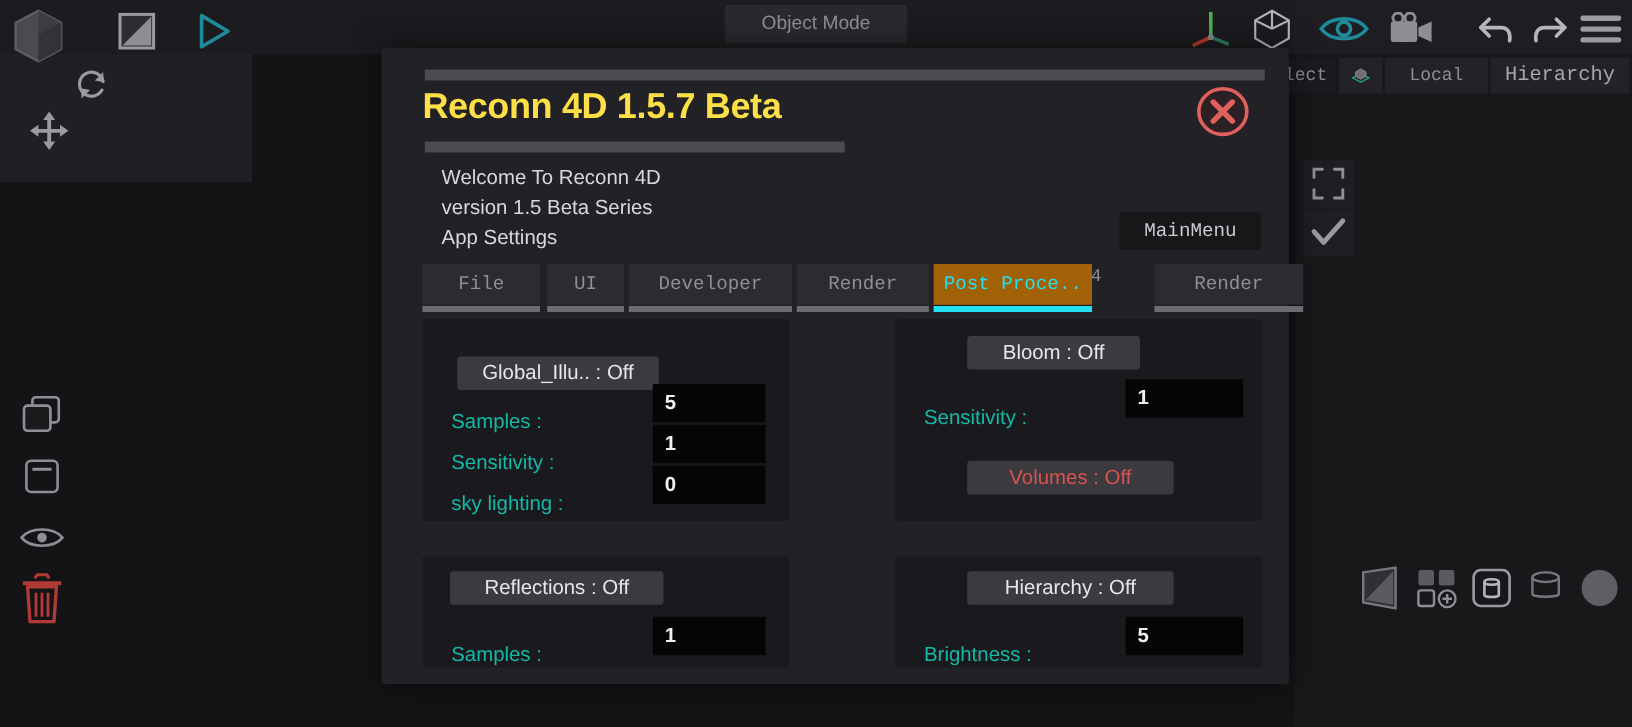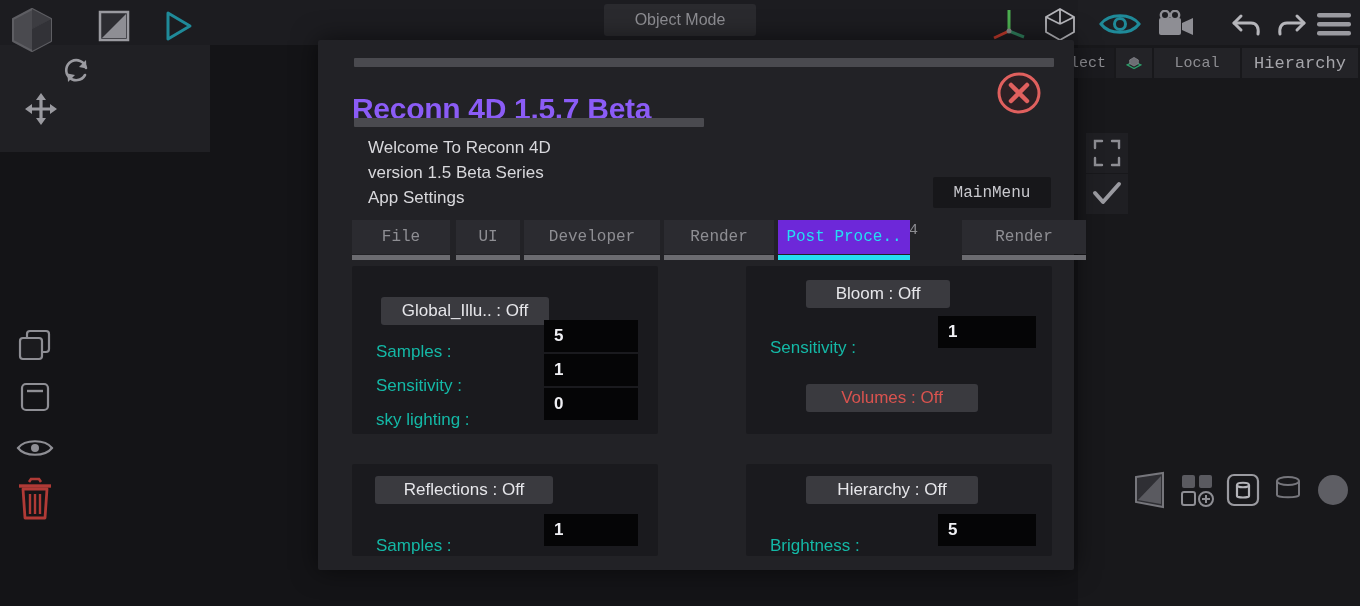--- a/index.html
+++ b/index.html
@@ -58,41 +58,41 @@
   .dialog {
     position:absolute; left:318px; top:40px; width:756px; height:530px;
     background:#222226; border-radius:2px;
     box-shadow:0 0 26px rgba(0,0,0,.55);
   }
   .dlg-bar { position:absolute; height:9px; background:#4a4a4f; border-radius:1px; }
   .dlg-bar.b1 { left:36px; top:18px; width:700px; }
   .dlg-bar.b2 { left:36px; top:78px; width:350px; }
   .dlg-title {
     position:absolute; left:34px; top:32px;
-    color:#8b5cf6; font-size:30px; font-weight:bold; letter-spacing:-0.3px;margin-top:20px;
+    color:#fde047; font-size:30px; font-weight:bold; letter-spacing:-0.3px;
   }
   .dlg-close {
     position:absolute; left:679px; top:31px; width:44px; height:44px;
     display:flex; align-items:center; justify-content:center;
   }
   .welcome { position:absolute; left:50px; top:95px; color:#d8d8dc; font-size:17px; line-height:25px; }
   .point { position:absolute; left:460px; top:182px; width:140px; text-align:right;
            color:#8c8c91; font-size:15px; font-family:"Liberation Mono", monospace; }
   .mainmenu {
     position:absolute; left:615px; top:137px; width:118px; height:31px;
     background:#17171a; border-radius:2px;
     display:flex; align-items:center; justify-content:center;
     color:#c9c9ce; font-size:16px; font-family:"Liberation Mono", monospace;
   }
 
   .tabbar { position:absolute; left:34px; top:180px; width:700px; height:42px; }
   .tab { position:absolute; top:0; height:34px; display:flex; align-items:center; justify-content:center;
          background:#2b2b30; color:#8e8e93; font-size:16px; font-family:"Liberation Mono", monospace; }
   .tab .ul { position:absolute; left:0; bottom:-6px; height:5px; width:100%; background:#6b6b70; }
-  .tab.active { background:#6d28d9; color:#25dff2; }
+  .tab.active { background:#a16207; color:#25dff2; }
   .tab.active .ul { background:#25dff2; }
 
   .panel { position:absolute; background:#1a1a1e; border-radius:2px; }
   .toggle {
     position:absolute; height:28px; background:#3a3a3f; border-radius:3px;
     display:flex; align-items:center; justify-content:center;
     color:#e6e6ea; font-size:17px;
   }
   .toggle.danger { color:#d9534f; }
   .prow { position:absolute; height:32px; }

